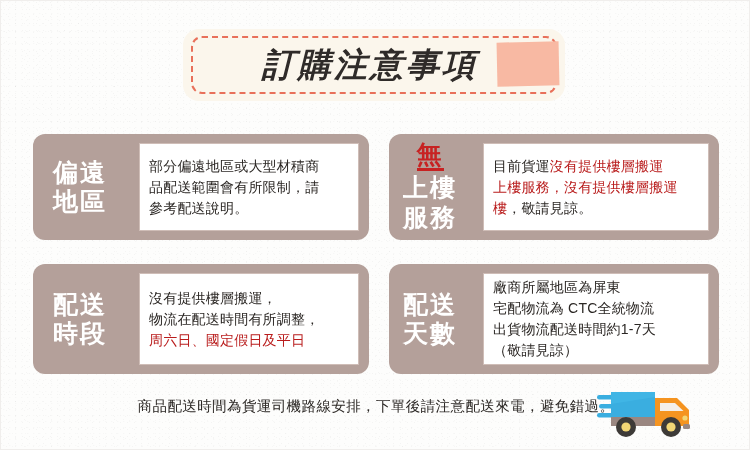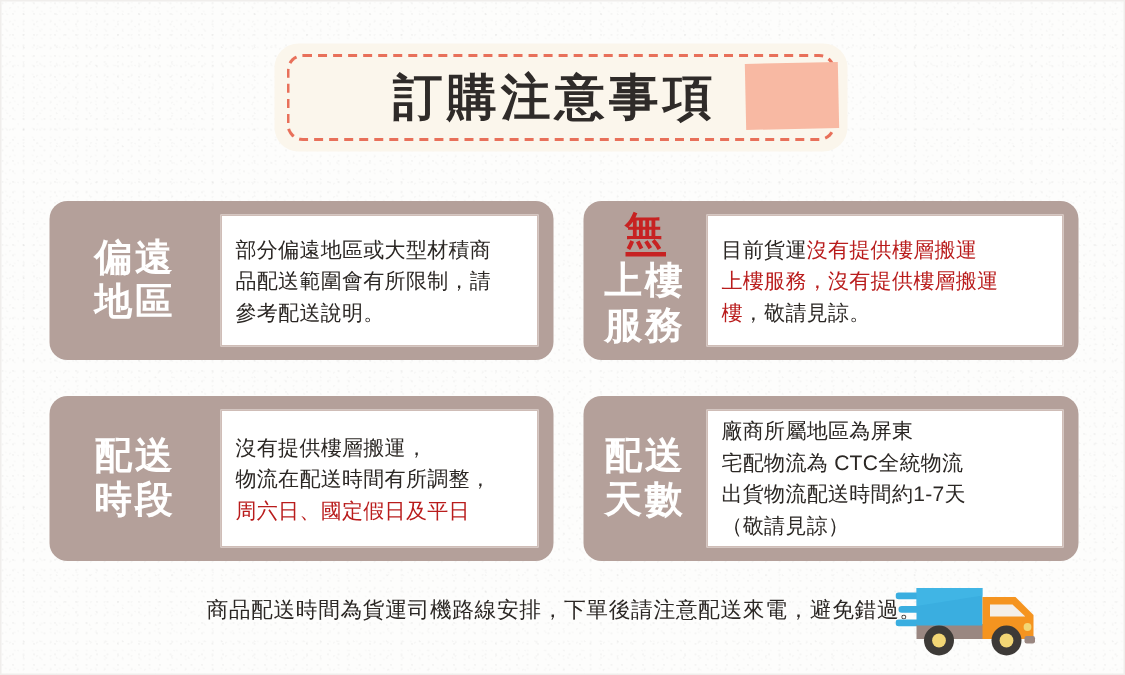--- a/index.html
+++ b/index.html
@@ -67,20 +67,21 @@
     display: flex;
     align-items: center;
     justify-content: center;
     font-size: 33px;
     font-weight: bold;
     letter-spacing: 3px;
     color: #2f2b29;
     padding-right: 8px;
     box-sizing: border-box;
     white-space: nowrap;
+    font-style: italic;
   }
   #banner-tape {
     position: absolute;
     left: 314px;
     top: 13px;
     width: 62px;
     height: 44px;
     background: #f8b9a3;
     transform: rotate(-1.2deg);
   }
@@ -105,36 +106,36 @@
     flex-direction: column;
     align-items: center;
     justify-content: center;
     color: #ffffff;
     font-weight: bold;
     font-size: 25px;
     letter-spacing: 2px;
     line-height: 1.18;
     white-space: nowrap;
   }
-  #card-0 .card-label, #card-2 .card-label { width: 114px; }
+  #card-0 .card-label, #card-2 .card-label { width: 94px; }
   #card-1 .card-label, #card-3 .card-label { width: 82px; }
 
   .label-line { display: block; }
   .label-line.accent {
     color: #c72222;
     border-bottom: 3px solid #c72222;
     padding-bottom: 1px;
     line-height: 1.0;
     margin-bottom: 2px;
   }
 
   .card-body {
     flex: 1 1 auto;
     align-self: stretch;
-    margin: 9px 10px 9px 0;
+    margin: 9px 10px 9px 12px;
     background: #ffffff;
     border: 1px solid #cfbdb7;
     box-sizing: border-box;
     padding: 7px 9px;
     display: flex;
     flex-direction: column;
     justify-content: center;
   }
   .body-line {
     font-size: 14px;

